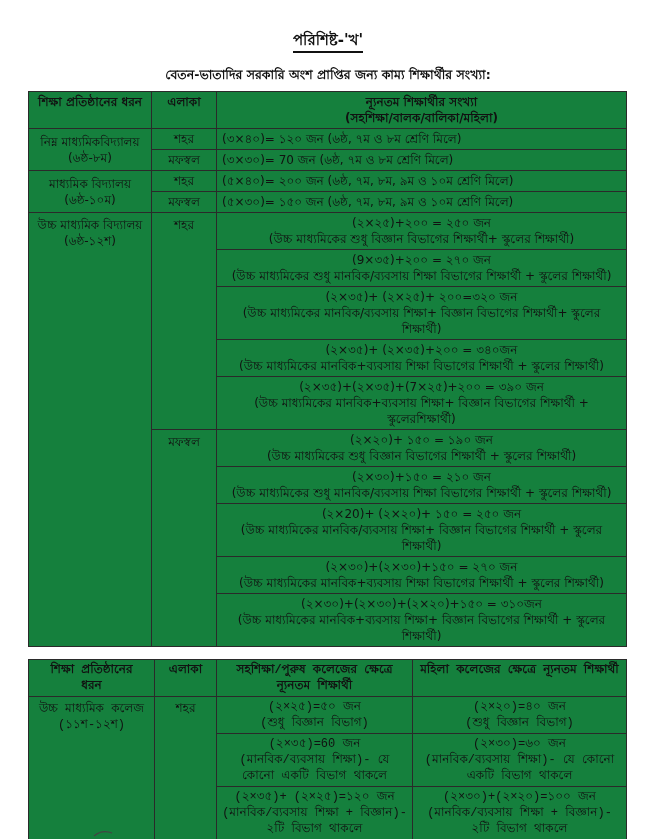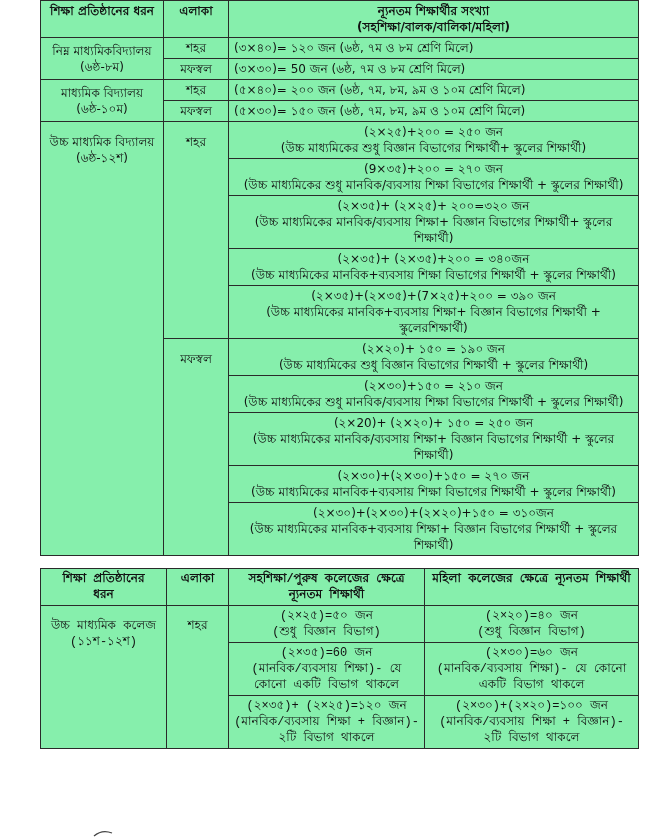--- a/index.html
+++ b/index.html
@@ -12,40 +12,44 @@
   .title-wrap{padding-top:30px;text-align:center;}
   .title{
     display:inline-block;margin:0;font-size:15px;font-weight:bold;
     border-bottom:2px solid #111;padding-bottom:1px;line-height:20px;
   }
   .subtitle{
     text-align:center;font-weight:bold;font-size:12.5px;margin-top:14px;margin-bottom:8px;
   }
   table{
     border-collapse:collapse;table-layout:fixed;
-    margin-left:40px;width:598px;background:#86efac;
+    margin-left:28px;width:598px;background:#15803d;
   }
   .t2{margin-top:12px;font-family:Liberation Mono, monospace;}
   td,th{
     border:1px solid #2a2a2a;padding:2px 5px;vertical-align:top;
     font-weight:normal;text-align:left;word-wrap:break-word;
   }
   th{font-weight:bold;text-align:center;}
   .c{text-align:center;}
   .mid{vertical-align:middle;text-align:center;}
-  .top{vertical-align:top;padding-top:12px;}
+  .top{vertical-align:top;padding-top:4px;}
   .val div{min-height:16px;text-align:center;}
   .nowrap{white-space:nowrap;overflow:visible;}
   .stray{position:absolute;left:92px;top:828px;}
 </style>
 </head>
 <body>
 
 <div class="page">
 
+  <div class="title-wrap">
+    <h1 class="title">পরিশিষ্ট-'খ'</h1>
+  </div>
+  <div class="subtitle">বেতন-ভাতাদির সরকারি অংশ প্রাপ্তির জন্য কাম্য শিক্ষার্থীর সংখ্যা:</div>
 
   <table class="t1">
     <colgroup>
       <col style="width:123px">
         <col style="width:65px">
         <col style="width:410px">
     </colgroup>
     <tbody>
         <tr>
       <th>শিক্ষা প্রতিষ্ঠানের ধরন</th>
@@ -59,21 +63,21 @@
     <tr>
       <td class="c mid" rowspan="2">
         <div>নিম্ন মাধ্যমিকবিদ্যালয়</div>
         <div>(৬ষ্ঠ-৮ম)</div>
       </td>
       <td class="c mid">শহর</td>
       <td class="val">(৩×৪০)= ১২০ জন  (৬ষ্ঠ, ৭ম ও ৮ম শ্রেণি মিলে)</td>
     </tr>
     <tr>
       <td class="c mid">মফস্বল</td>
-      <td class="val">(৩×৩০)= 50 জন (৬ষ্ঠ, ৭ম ও ৮ম শ্রেণি মিলে)</td>
+      <td class="val">(৩×৩০)= 70 জন (৬ষ্ঠ, ৭ম ও ৮ম শ্রেণি মিলে)</td>
     </tr>
 
     <tr>
       <td class="c mid" rowspan="2">
         <div>মাধ্যমিক বিদ্যালয়</div>
         <div>(৬ষ্ঠ-১০ম)</div>
       </td>
       <td class="c mid">শহর</td>
       <td class="val">(৫×৪০)= ২০০ জন (৬ষ্ঠ, ৭ম,  ৮ম, ৯ম ও ১০ম শ্রেণি মিলে)</td>
     </tr>

